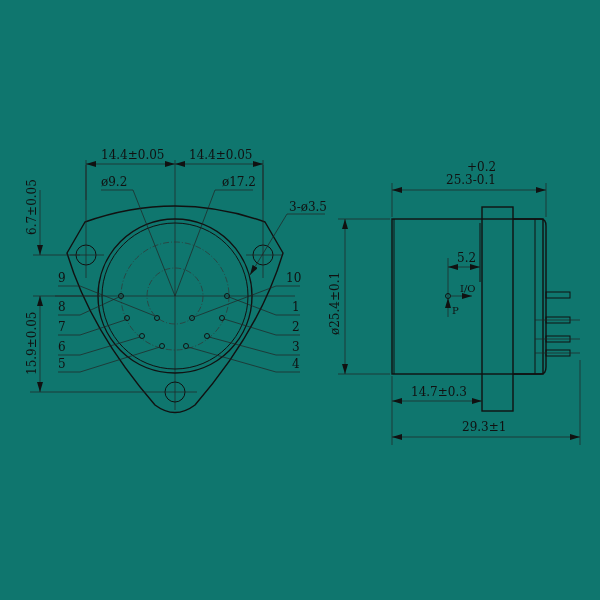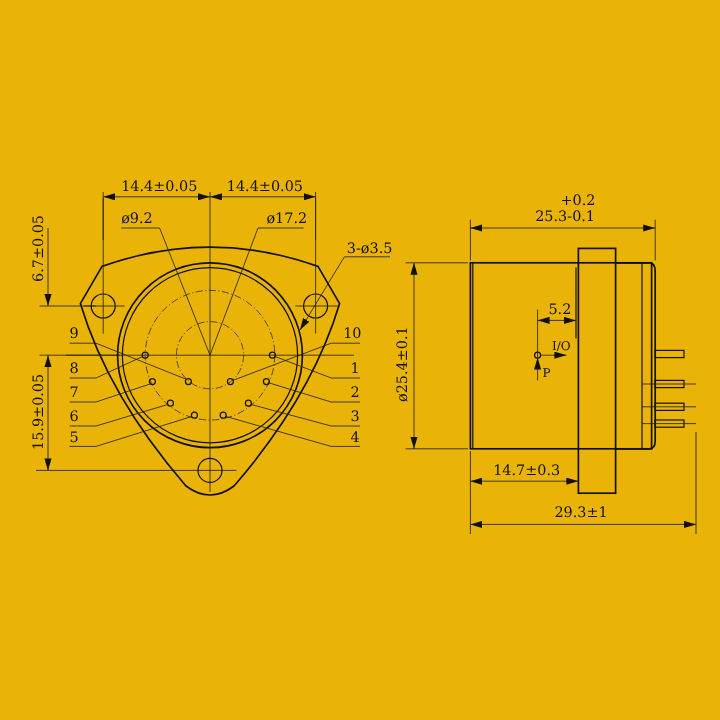--- a/index.html
+++ b/index.html
@@ -1,16 +1,16 @@
 <!DOCTYPE html>
 <html><head>
 <meta charset="utf-8">
 <style>
   html, body { margin:0; padding:0; background:#ffffff; }
-  #canvas { position:relative; width:600px; height:600px; background:#eab308; overflow:hidden; }
+  #canvas { position:relative; width:600px; height:600px; background:#0f766e; overflow:hidden; }
   svg { position:absolute; left:0; top:0; }
   .t { font-family:"DejaVu Serif", "Liberation Serif", serif; font-size:12px; fill:#111; }
   .ts { font-family:"DejaVu Serif", "Liberation Serif", serif; font-size:10px; fill:#111; }
   .ln { stroke:#111; stroke-width:1; fill:none; }
   .thk { stroke:#111; stroke-width:1.4; fill:none; }
   .thin { stroke:#222; stroke-width:0.7; fill:none; }
   .dash { stroke:#333; stroke-width:0.7; fill:none; stroke-dasharray:6 2 1 2; }
 </style>
 </head>
 <body>

